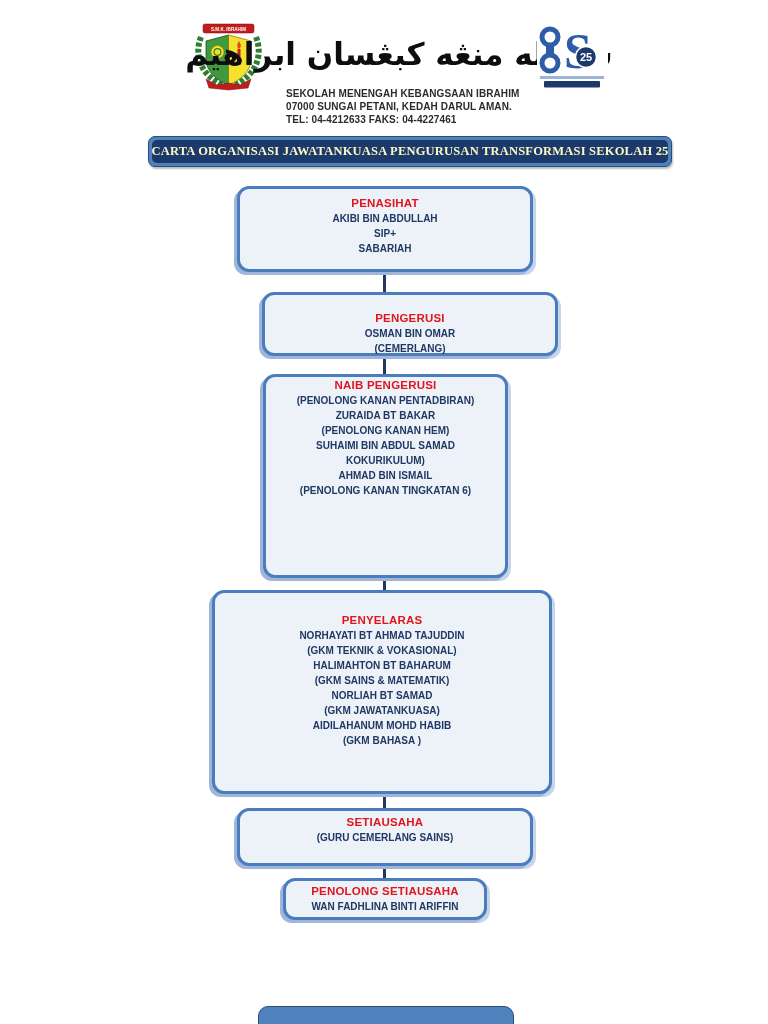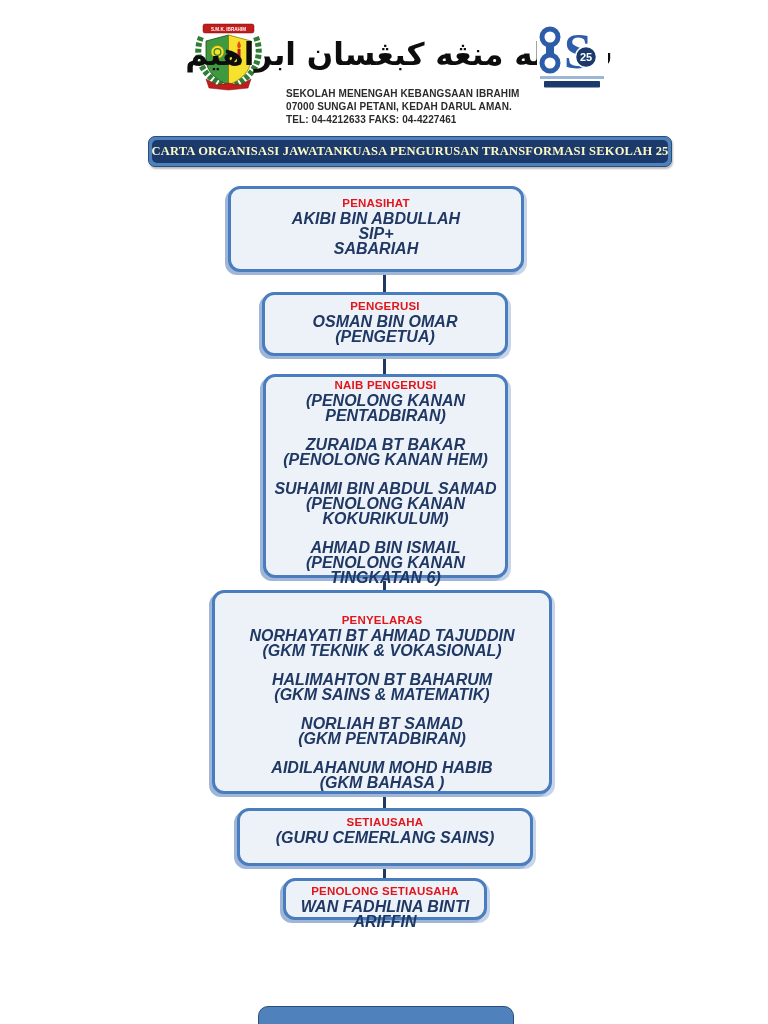--- a/index.html
+++ b/index.html
@@ -40,23 +40,23 @@
 
   
   .connector { position:absolute; width:3px; background:#1f3864; left:383px; z-index:1; }
   .org-box {
     position:absolute; z-index:2; box-sizing:border-box; text-align:center;
     background:#edf1f8; border:3px solid #4a7dbd; border-radius:12px;
     box-shadow:-3px 3px 0 #9fb6d9, 3px 3px 0 #c7d5ea;
     color:#1f3864; font-weight:bold;
   }
   .box-title { color:#e0161c; font-size:11.5px; line-height:15px; letter-spacing:0.2px; }
-  .box-line  { font-size:16px; line-height:15px;font-style:italic; }
+  .box-line  { font-size:10px; line-height:15px; }
   .box-section { margin-top:0; }
-  .box-section + .box-section { margin-top:14px; }
+  .box-section + .box-section { }
 
   
   #next-page-box-edge {
     left:258px; top:1006px; width:254px; height:28px;
     background:#4f81bd; border:1px solid #2c4d79; border-radius:10px;
   }
 </style>
 </head>
 <body>
 
@@ -98,67 +98,66 @@
   <div id="banner-inner">CARTA ORGANISASI JAWATANKUASA PENGURUSAN TRANSFORMASI SEKOLAH 25</div>
 </div>
 
 <div class="connector" style="top:268px;height:28px;"></div>
 <div class="connector" style="top:352px;height:26px;"></div>
 <div class="connector" style="top:572px;height:22px;"></div>
 <div class="connector" style="top:788px;height:24px;"></div>
 <div class="connector" style="top:860px;height:22px;"></div>
 
 <div id="org-chart">
-    <div class="org-box" style="left: 228px; top: 186px; width: 296px; height: 86px; padding-top: 7px;">
+    <div class="org-box" style="left: 237px; top: 186px; width: 296px; height: 86px; padding-top: 7px;">
       <div class="box-title">PENASIHAT</div>
       <div class="box-section">
         <div class="box-line">AKIBI BIN ABDULLAH</div>
         <div class="box-line">SIP+</div>
         <div class="box-line">SABARIAH</div>
       </div>
     </div>
-    <div class="org-box" style="left: 262px; top: 292px; width: 246px; height: 64px; padding-top: 4px;">
+    <div class="org-box" style="left: 262px; top: 292px; width: 296px; height: 64px; padding-top: 16px;">
       <div class="box-title">PENGERUSI</div>
       <div class="box-section">
         <div class="box-line">OSMAN BIN OMAR</div>
-        <div class="box-line">(PENGETUA)</div>
+        <div class="box-line">(CEMERLANG)</div>
       </div>
     </div>
     <div class="org-box" style="left: 263px; top: 374px; width: 245px; height: 204px; padding-top: 1px;">
       <div class="box-title">NAIB PENGERUSI</div>
       <div class="box-section">
         <div class="box-line">(PENOLONG KANAN PENTADBIRAN)</div>
       </div>
       <div class="box-section">
         <div class="box-line">ZURAIDA BT BAKAR</div>
         <div class="box-line">(PENOLONG KANAN HEM)</div>
       </div>
       <div class="box-section">
         <div class="box-line">SUHAIMI BIN ABDUL SAMAD</div>
-        <div class="box-line">(PENOLONG KANAN</div>
         <div class="box-line">KOKURIKULUM)</div>
       </div>
       <div class="box-section">
         <div class="box-line">AHMAD BIN ISMAIL</div>
         <div class="box-line">(PENOLONG KANAN TINGKATAN 6)</div>
       </div>
     </div>
     <div class="org-box" style="left: 212px; top: 590px; width: 340px; height: 204px; padding-top: 20px;">
       <div class="box-title">PENYELARAS</div>
       <div class="box-section">
         <div class="box-line">NORHAYATI BT AHMAD TAJUDDIN</div>
         <div class="box-line">(GKM TEKNIK &amp; VOKASIONAL)</div>
       </div>
       <div class="box-section">
         <div class="box-line">HALIMAHTON BT BAHARUM</div>
         <div class="box-line">(GKM SAINS &amp; MATEMATIK)</div>
       </div>
       <div class="box-section">
         <div class="box-line">NORLIAH BT SAMAD</div>
-        <div class="box-line">(GKM PENTADBIRAN)</div>
+        <div class="box-line">(GKM JAWATANKUASA)</div>
       </div>
       <div class="box-section">
         <div class="box-line">AIDILAHANUM MOHD HABIB</div>
         <div class="box-line">(GKM BAHASA )</div>
       </div>
     </div>
     <div class="org-box" style="left: 237px; top: 808px; width: 296px; height: 58px; padding-top: 4px;">
       <div class="box-title">SETIAUSAHA</div>
       <div class="box-section">
         <div class="box-line">(GURU CEMERLANG SAINS)</div>

